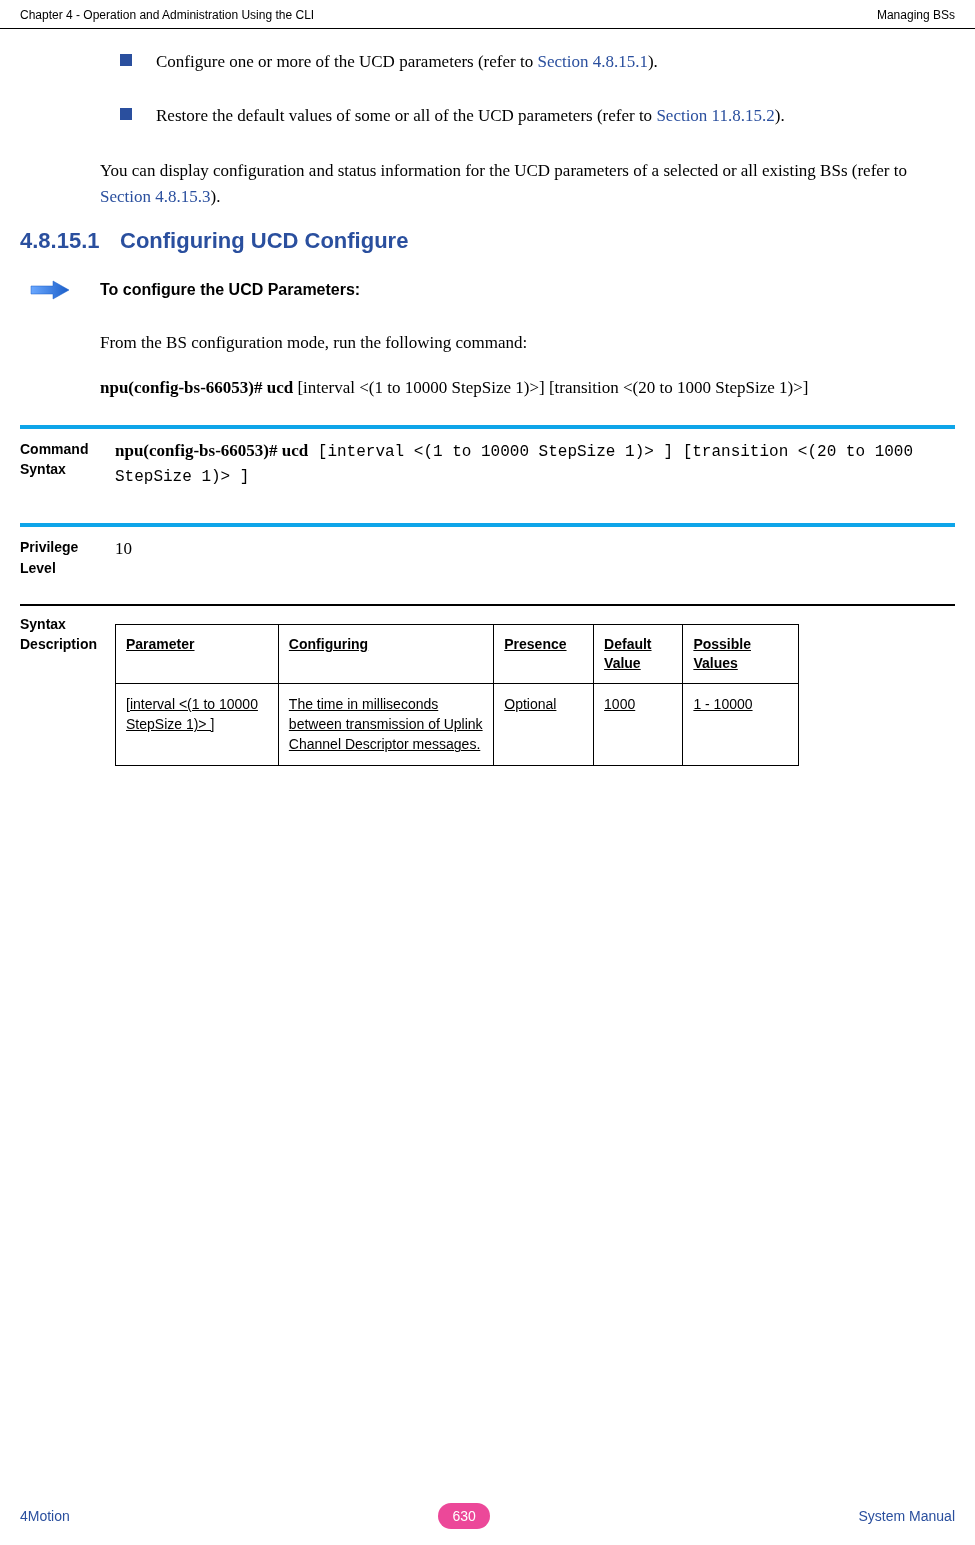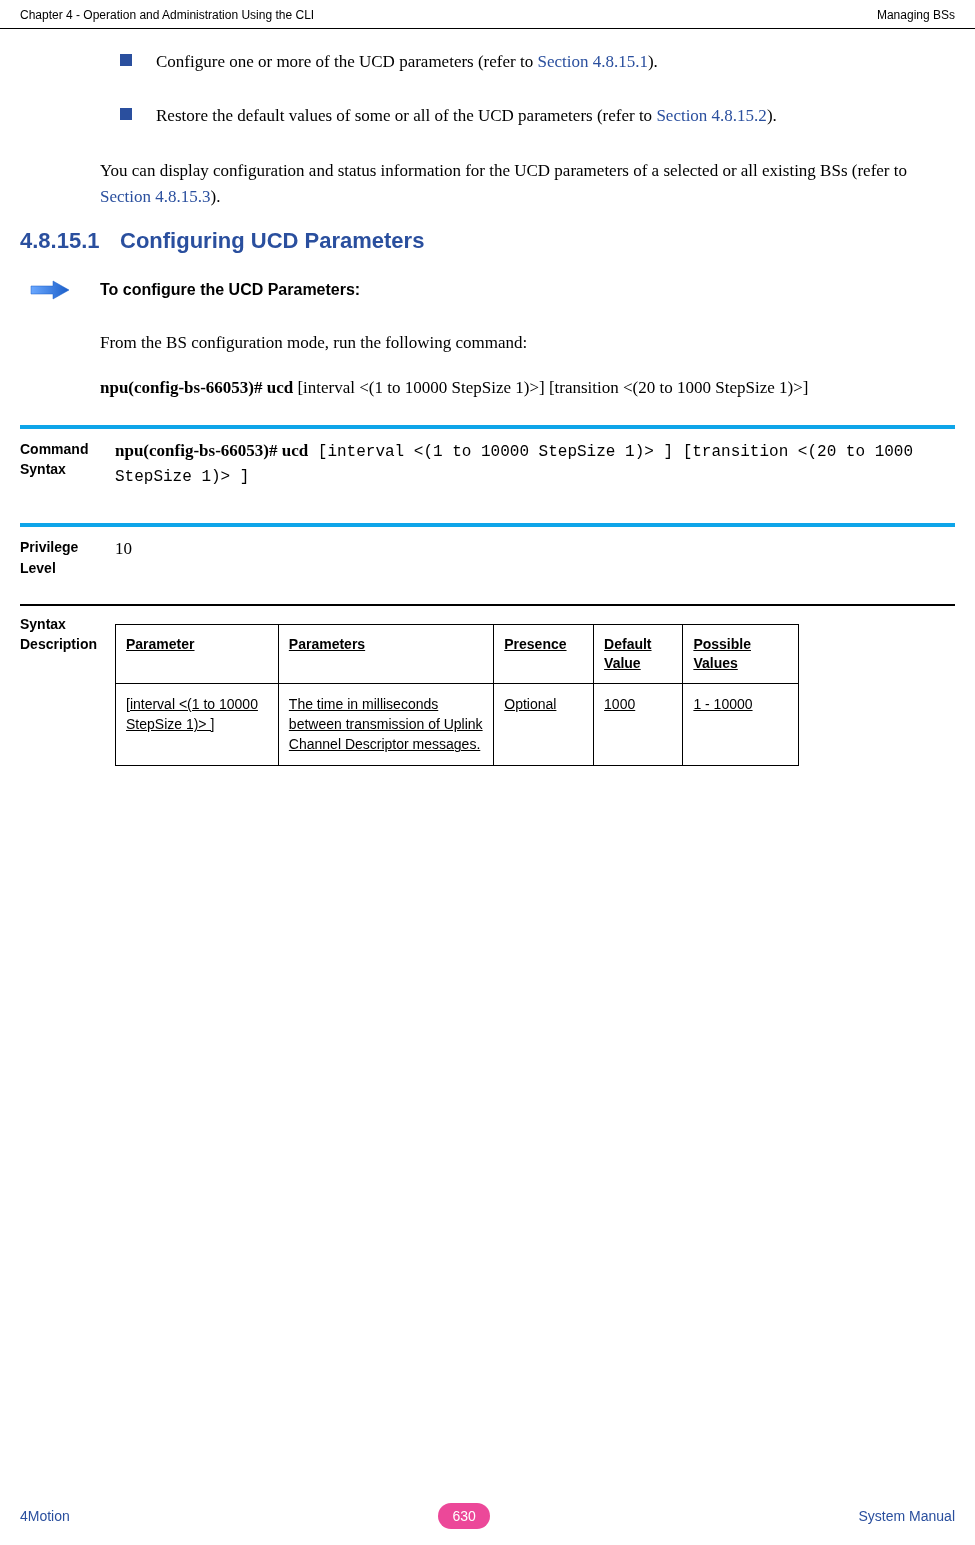--- a/index.html
+++ b/index.html
@@ -186,31 +186,31 @@
   <div class="bullet-item">
     <div class="bullet-square"></div>
     <div class="bullet-text">
       <span>Configure one or more of the UCD parameters (refer to </span><span class="link-text">Section 4.8.15.1</span><span>).</span>
     </div>
   </div>
 
   <div class="bullet-item">
     <div class="bullet-square"></div>
     <div class="bullet-text">
-      <span>Restore the default values of some or all of the UCD parameters (refer to </span><span class="link-text">Section 4.8.15.2</span><span>).</span>
+      <span>Restore the default values of some or all of the UCD parameters (refer to </span><span class="link-text">Section 11.8.15.2</span><span>).</span>
     </div>
   </div>
 
   <div class="para">
     <span>You can display configuration and status information for the UCD parameters of a selected or all existing BSs (refer to </span><span class="link-text">Section 4.8.15.3</span><span>).</span>
   </div>
 
   <div class="section-heading">
     <div class="section-num">4.8.15.1</div>
-    <div class="section-title">Configuring UCD Parameters</div>
+    <div class="section-title">Configuring UCD Configure</div>
   </div>
 
   <div class="arrow-block">
     <div class="arrow-icon">
       <svg class="arrow-svg" viewBox="0 0 42 20">
         <defs>
           <linearGradient id="g1" x1="0" y1="0" x2="1" y2="0">
             <stop offset="0%" stop-color="#6aa8ff"></stop>
             <stop offset="100%" stop-color="#1b5ec9"></stop>
           </linearGradient>
@@ -239,21 +239,21 @@
     <div class="def-value">10</div>
   </div>
 
   <div class="syntax-block">
     <div class="syntax-label">Syntax Description</div>
     <div>
       <table class="params">
         <thead>
           <tr>
             <th class="col-param">Parameter</th>
-            <th class="col-desc">Parameters</th>
+            <th class="col-desc">Configuring</th>
             <th class="col-pres">Presence</th>
             <th class="col-def">Default Value</th>
             <th class="col-poss">Possible Values</th>
           </tr>
         </thead>
         <tbody>
           <tr>
             <td>[interval &lt;(1 to 10000 StepSize 1)&gt; ]</td>
             <td>The time in milliseconds between transmission of Uplink Channel Descriptor messages.</td>
             <td>Optional</td>

